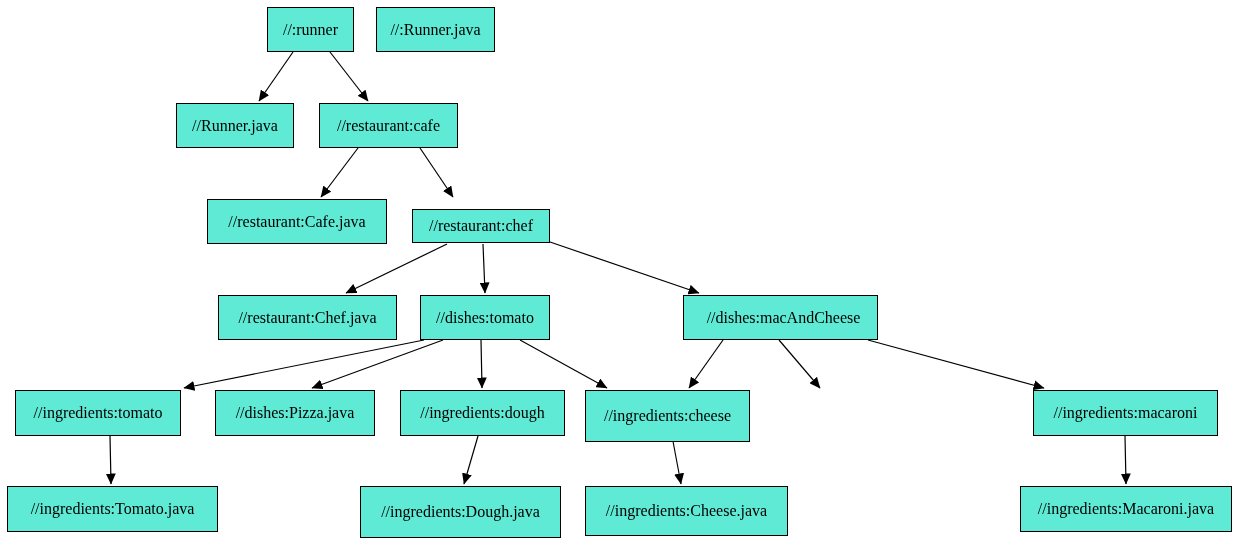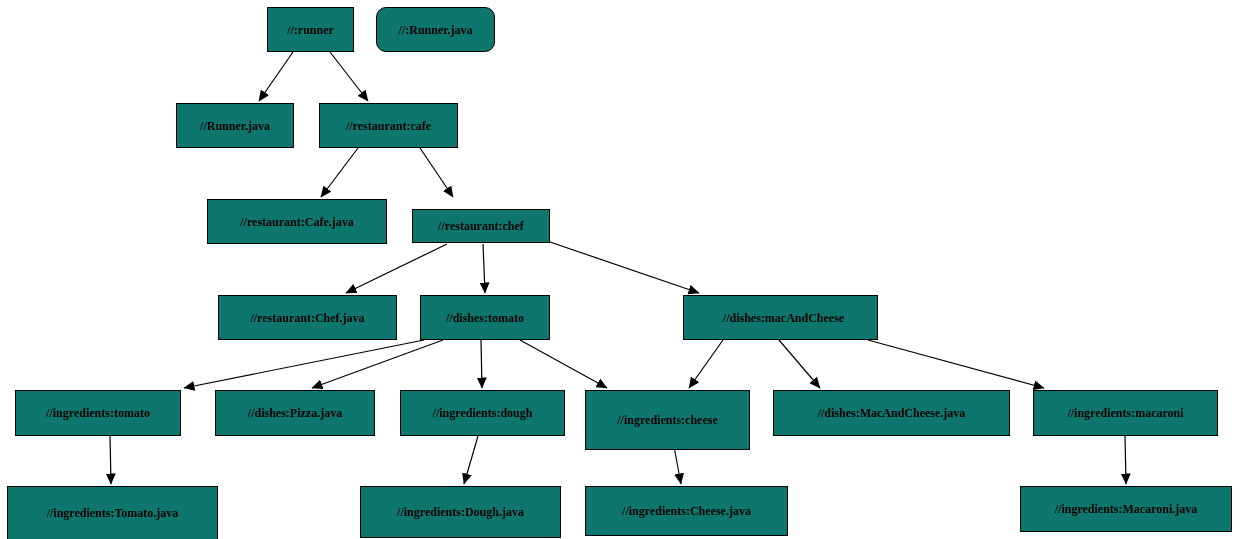--- a/index.html
+++ b/index.html
@@ -20,30 +20,29 @@
     left: 0;
     top: 0;
     width: 1242px;
     height: 539px;
     z-index: 1;
   }
   .node {
     position: absolute;
     box-sizing: border-box;
     border: 1px solid #000000;
-    background: #0f766e;
+    background: #5eead4;
     color: #000000;
     display: flex;
     align-items: center;
     justify-content: center;
-    font-size: 12px;
+    font-size: 16px;
     line-height: 1;
     white-space: nowrap;
     z-index: 2;
-    font-weight: bold;
   }
 </style>
 </head>
 <body>
 
 <div class="canvas">
 
   <svg class="edges-layer" width="1242" height="539" viewBox="0 0 1242 539" xmlns="http://www.w3.org/2000/svg">
     <defs>
       <marker id="arrow" markerUnits="userSpaceOnUse" markerWidth="12" markerHeight="10" refX="10.5" refY="5" orient="auto">
@@ -66,37 +65,36 @@
       <line x1="779" y1="340" x2="820" y2="388" marker-end="url(#arrow)"></line>
       <line x1="868" y1="340" x2="1044" y2="388" marker-end="url(#arrow)"></line>
       <line x1="110" y1="436" x2="111" y2="484" marker-end="url(#arrow)"></line>
       <line x1="478" y1="436" x2="464" y2="484" marker-end="url(#arrow)"></line>
       <line x1="672" y1="436" x2="681" y2="484" marker-end="url(#arrow)"></line>
       <line x1="1125" y1="436" x2="1126" y2="484" marker-end="url(#arrow)"></line>
     </g>
   </svg>
 
   <div class="node" style="left:267px; top:7px;  width:87px;  height:45px;">//:runner</div>
-  <div class="node" style="left:376px; top:7px;  width:119px; height:45px;border-radius:10px;">//:Runner.java</div>
+  <div class="node" style="left:376px; top:7px;  width:119px; height:45px;">//:Runner.java</div>
 
   <div class="node" style="left:176px; top:103px; width:118px; height:45px;">//Runner.java</div>
   <div class="node" style="left:319px; top:103px; width:139px; height:45px;">//restaurant:cafe</div>
 
   <div class="node" style="left:207px; top:199px; width:180px; height:45px;">//restaurant:Cafe.java</div>
   <div class="node" style="left:412px; top:209px; width:138px; height:34px;">//restaurant:chef</div>
 
   <div class="node" style="left:218px; top:295px; width:179px; height:45px;">//restaurant:Chef.java</div>
   <div class="node" style="left:420px; top:295px; width:130px; height:45px;">//dishes:tomato</div>
   <div class="node" style="left:683px; top:295px; width:195px; height:45px;padding-left:6px;">//dishes:macAndCheese</div>
 
   <div class="node" style="left:15px;   top:390px; width:166px; height:46px;">//ingredients:tomato</div>
   <div class="node" style="left:215px;  top:390px; width:160px; height:46px;">//dishes:Pizza.java</div>
   <div class="node" style="left:400px;  top:390px; width:165px; height:46px;">//ingredients:dough</div>
-  <div class="node" style="left:585px;  top:390px; width:165px; height:60px;">//ingredients:cheese</div>
-  <div class="node" style="left:773px;  top:390px; width:237px; height:46px;">//dishes:MacAndCheese.java</div>
+  <div class="node" style="left:585px;  top:390px; width:165px; height:52px;">//ingredients:cheese</div>
   <div class="node" style="left:1033px; top:390px; width:185px; height:46px;">//ingredients:macaroni</div>
 
-  <div class="node" style="left:7px;    top:486px; width:211px; height:54px;">//ingredients:Tomato.java</div>
+  <div class="node" style="left:7px;    top:486px; width:211px; height:46px;">//ingredients:Tomato.java</div>
   <div class="node" style="left:360px;  top:486px; width:201px; height:52px;">//ingredients:Dough.java</div>
   <div class="node" style="left:585px;  top:486px; width:203px; height:50px;">//ingredients:Cheese.java</div>
   <div class="node" style="left:1020px; top:486px; width:212px; height:46px;">//ingredients:Macaroni.java</div>
 
 </div>
 
 </body></html>

